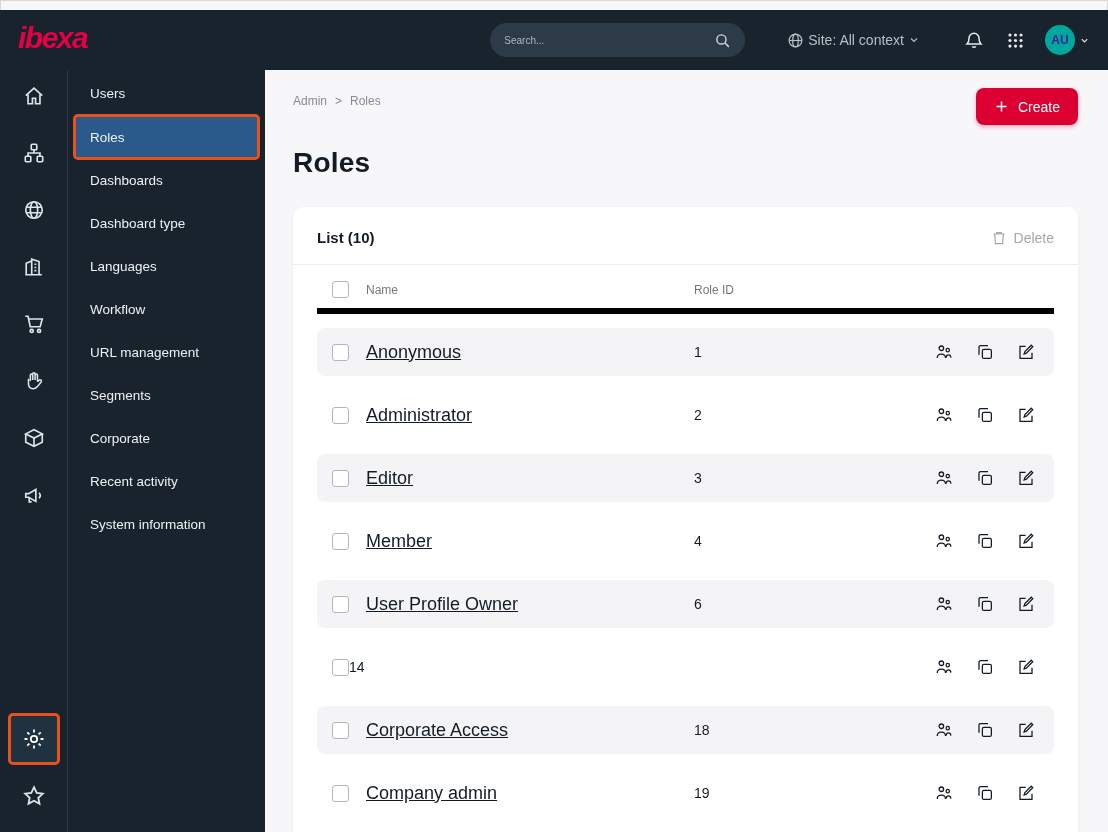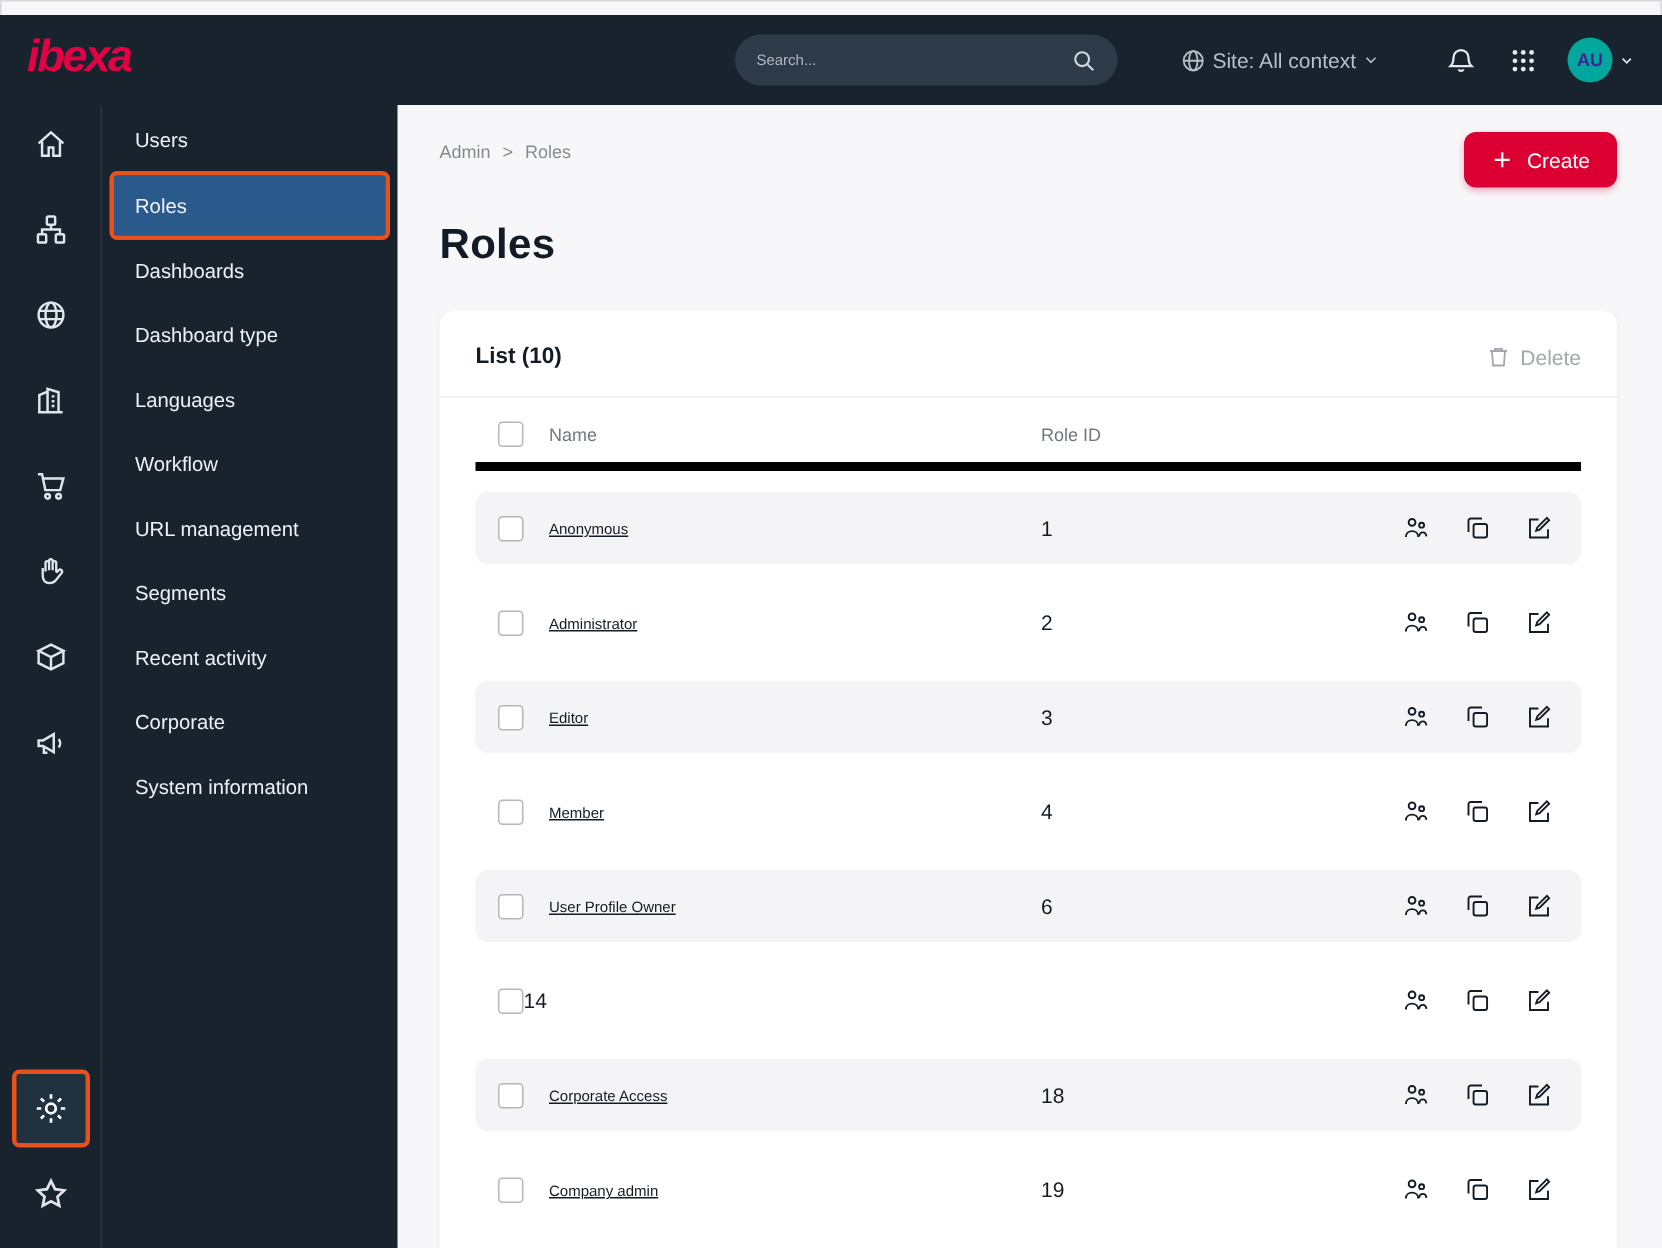--- a/index.html
+++ b/index.html
@@ -58,21 +58,21 @@
   .btn-delete{display:flex;align-items:center;gap:7px;background:none;border:none;color:#a3a7ad;font-size:14px;cursor:pointer;}
   .card-divider{height:1px;background:#ededf0;margin:18px -24px 0;}
 
   .thead{display:flex;align-items:center;padding:16px 15px 10px;color:#74787d;font-size:12px;border-bottom:6px solid #000000;margin-bottom:14px;}
   .row{display:flex;align-items:center;height:48px;padding:0 15px;border-radius:8px;margin-bottom:15px;}
   .row.shaded{background:var(--row-shade);}
   .cb{width:17px;height:17px;border:1px solid #b3b6bd;border-radius:3px;background:#fff;flex:0 0 17px;cursor:pointer;}
   .col-name{flex:0 0 328px;margin-left:17px;}
   .thead .col-name,.thead .col-rid{font-size:12px;color:#74787d;}
   .col-rid{flex:1;font-size:14px;color:var(--ink);}
-  a.name-link{color:var(--ink);font-size:10px;font-weight:500;text-decoration:underline;cursor:pointer;}
+  a.name-link{color:var(--ink);font-size:18px;font-weight:500;text-decoration:underline;cursor:pointer;}
   .actions{display:flex;gap:23px;align-items:center;padding-right:4px;}
   .icon-btn{background:none;border:none;color:var(--ink);cursor:pointer;display:flex;align-items:center;padding:0;}
   svg{display:block;}
 </style>
 </head>
 <body>
 
 <div class="screen">
 
   <header class="topbar">
@@ -251,24 +251,24 @@
       <div class="menu-item">
       <span>Workflow</span>
     </div>
       <div class="menu-item">
       <span>URL management</span>
     </div>
       <div class="menu-item">
       <span>Segments</span>
     </div>
       <div class="menu-item">
+      <span>Corporate</span>
+    </div>
+      <div class="menu-item">
       <span>Recent activity</span>
-    </div>
-      <div class="menu-item">
-      <span>Corporate</span>
     </div>
       <div class="menu-item">
       <span>System information</span>
     </div>
     </nav>
 
   <main class="main">
     <div class="crumb-row">
       <nav class="breadcrumb">
         <span class="bc-link">Admin</span>

